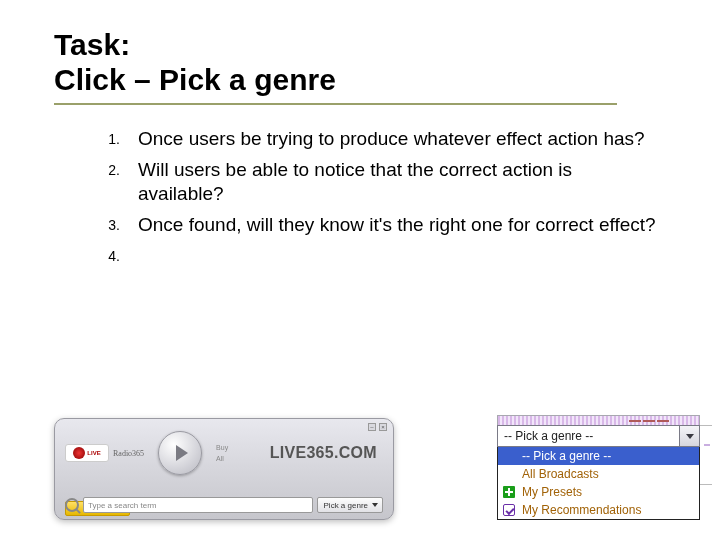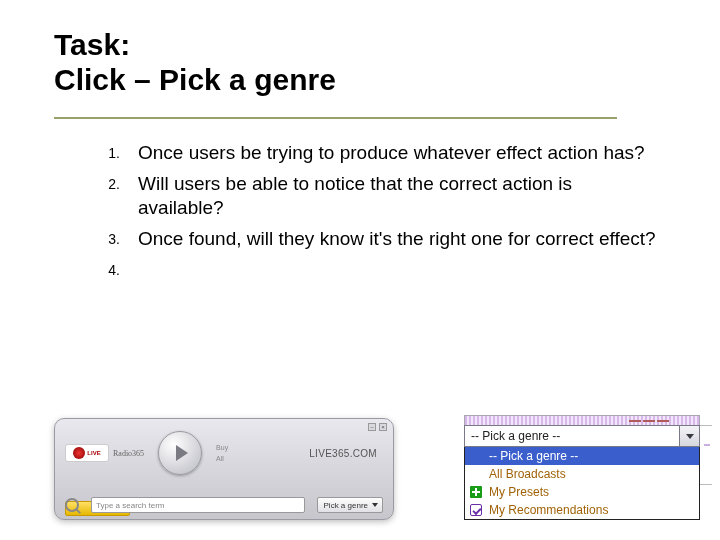--- a/index.html
+++ b/index.html
@@ -8,21 +8,21 @@
     height: 540px;
     background: #fff;
     font-family: Arial, Helvetica, sans-serif;
     position: relative;
     overflow: hidden;
   }
   .slide {
     padding: 28px 54px 0 54px;
   }
   .title-block {
-    margin-bottom: 20px;
+    margin-bottom: 6px;
   }
   .title-line1, .title-line2 {
     font-size: 30px;
     font-weight: bold;
     color: #000;
     line-height: 1.15;
   }
   .underline {
     height: 2px;
     background: #9aa06a;
@@ -98,34 +98,34 @@
     border-left: 12px solid #7a7a82;
     border-top: 8px solid transparent;
     border-bottom: 8px solid transparent;
     margin-left: 3px;
   }
   .midcol {
     display: flex; flex-direction: column; gap: 4px; font-size: 7px; color: #888;
     margin-left: 4px;
   }
   .live365 {
-    font-size: 10px; font-weight: normal; color: #555;
+    font-size: 16px; font-weight: bold; color: #555;
     letter-spacing: 0.3px;
     margin-left: auto; margin-right: 6px;
   }
   .vip {
     position: absolute; left: 10px; top: 82px;
     background: linear-gradient(180deg,#ffe066,#e6b800);
     color: #5a4a00; font-size: 8px; font-weight: bold;
     padding: 2px 25px; border-radius: 2px;
     border: 1px solid #c79a00;
   }
   .searchrow {
     position: absolute; left: 10px; right: 10px; bottom: 6px;
-    display: flex; gap: 12px; align-items: center;
+    display: flex; gap: 4px; align-items: center;
   }
   .searchicon {
     width: 14px; height: 14px; border-radius: 50%;
     border: 2px solid #888; position: relative;
   }
   .searchicon::after {
     content: ""; position: absolute; width: 6px; height: 2px; background: #888;
     bottom: -2px; right: -4px; transform: rotate(45deg);
   }
   .searchbox {
@@ -145,21 +145,21 @@
     border-left: 3px solid transparent; border-right: 3px solid transparent;
     border-top: 4px solid #333;
   }
   .wincontrols {
     position: absolute; top: 4px; right: 6px; display: flex; gap: 3px;
   }
   .wc { width: 8px; height: 8px; background: #d9d9df; border: 1px solid #999; font-size: 6px; line-height: 6px; text-align: center; color: #555; }
 
   
   .panel {
-    width: 236px;
+    width: 203px;
     position: relative;
   }
   .panel-stripe {
     height: 10px;
     background: repeating-linear-gradient(90deg,#d8b8e8 0 2px,#f2e6fa 2px 4px);
     border: 1px solid #a8a8b0;
     border-bottom: none;
     display: flex; justify-content: flex-end; align-items: center;
     padding-right: 30px;
   }

